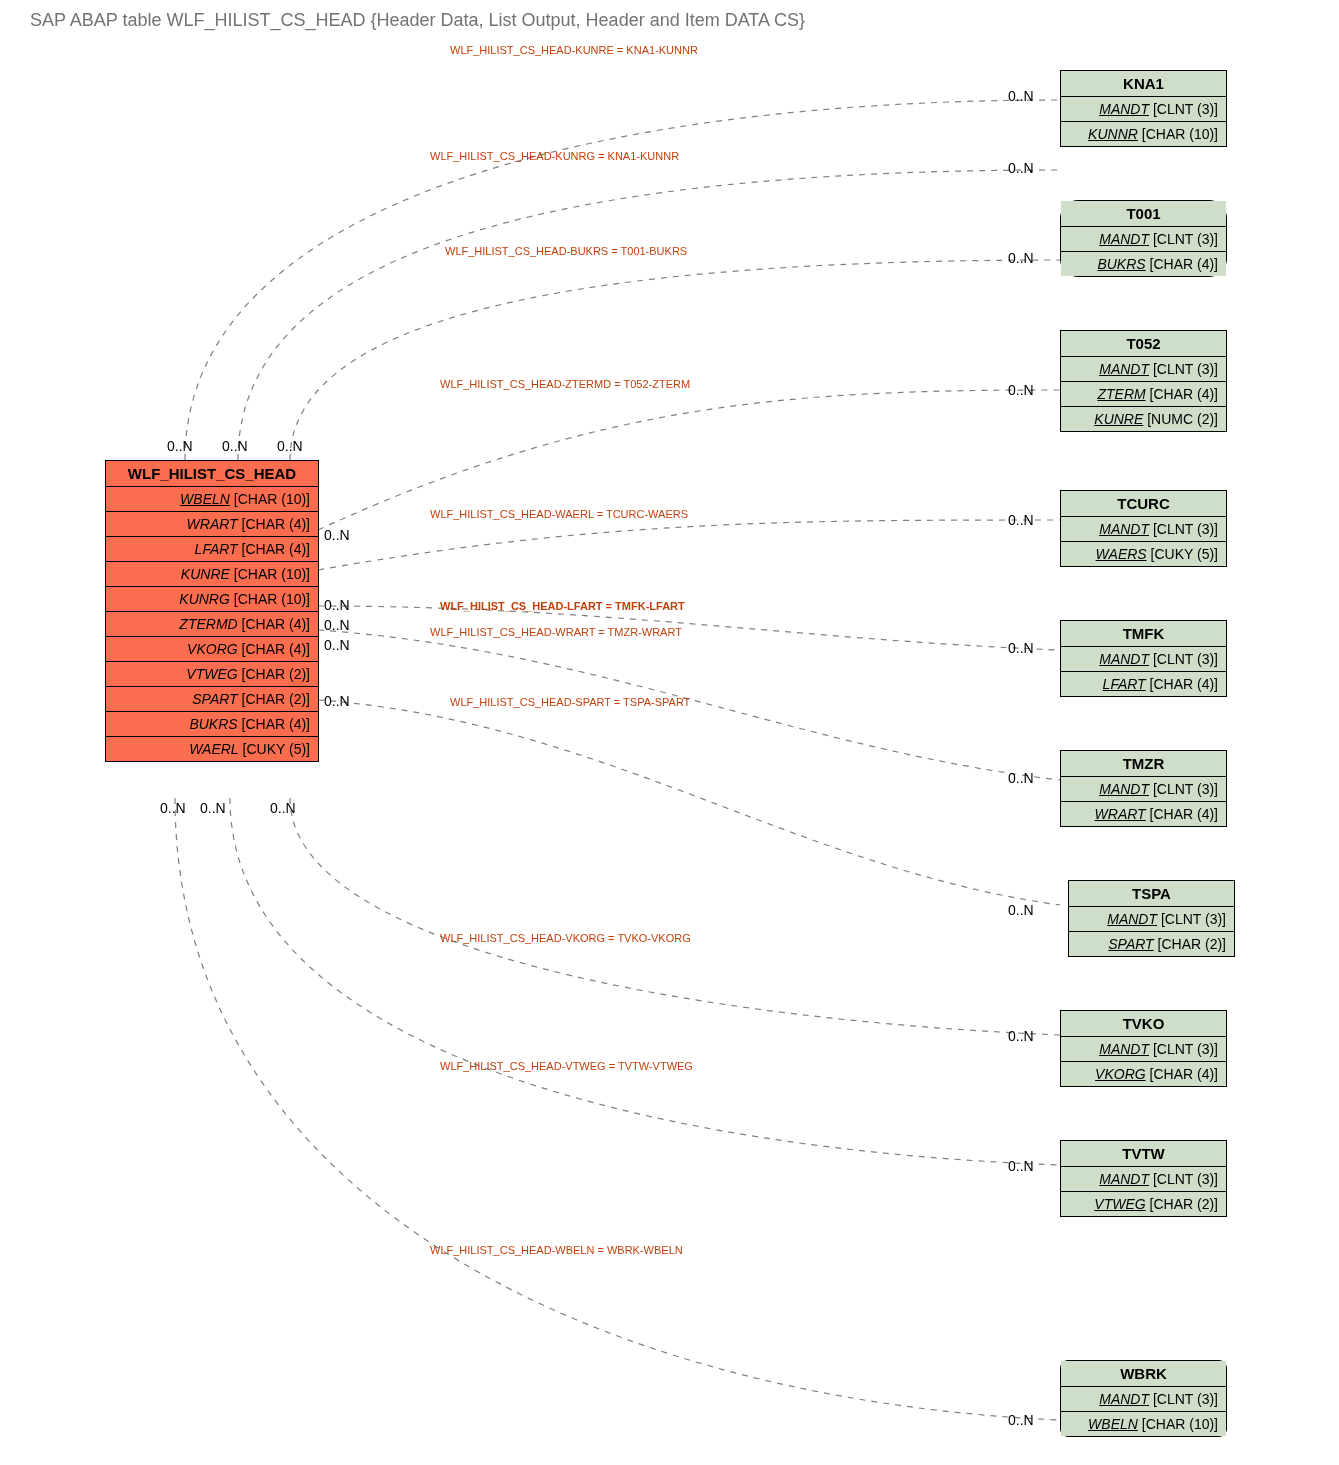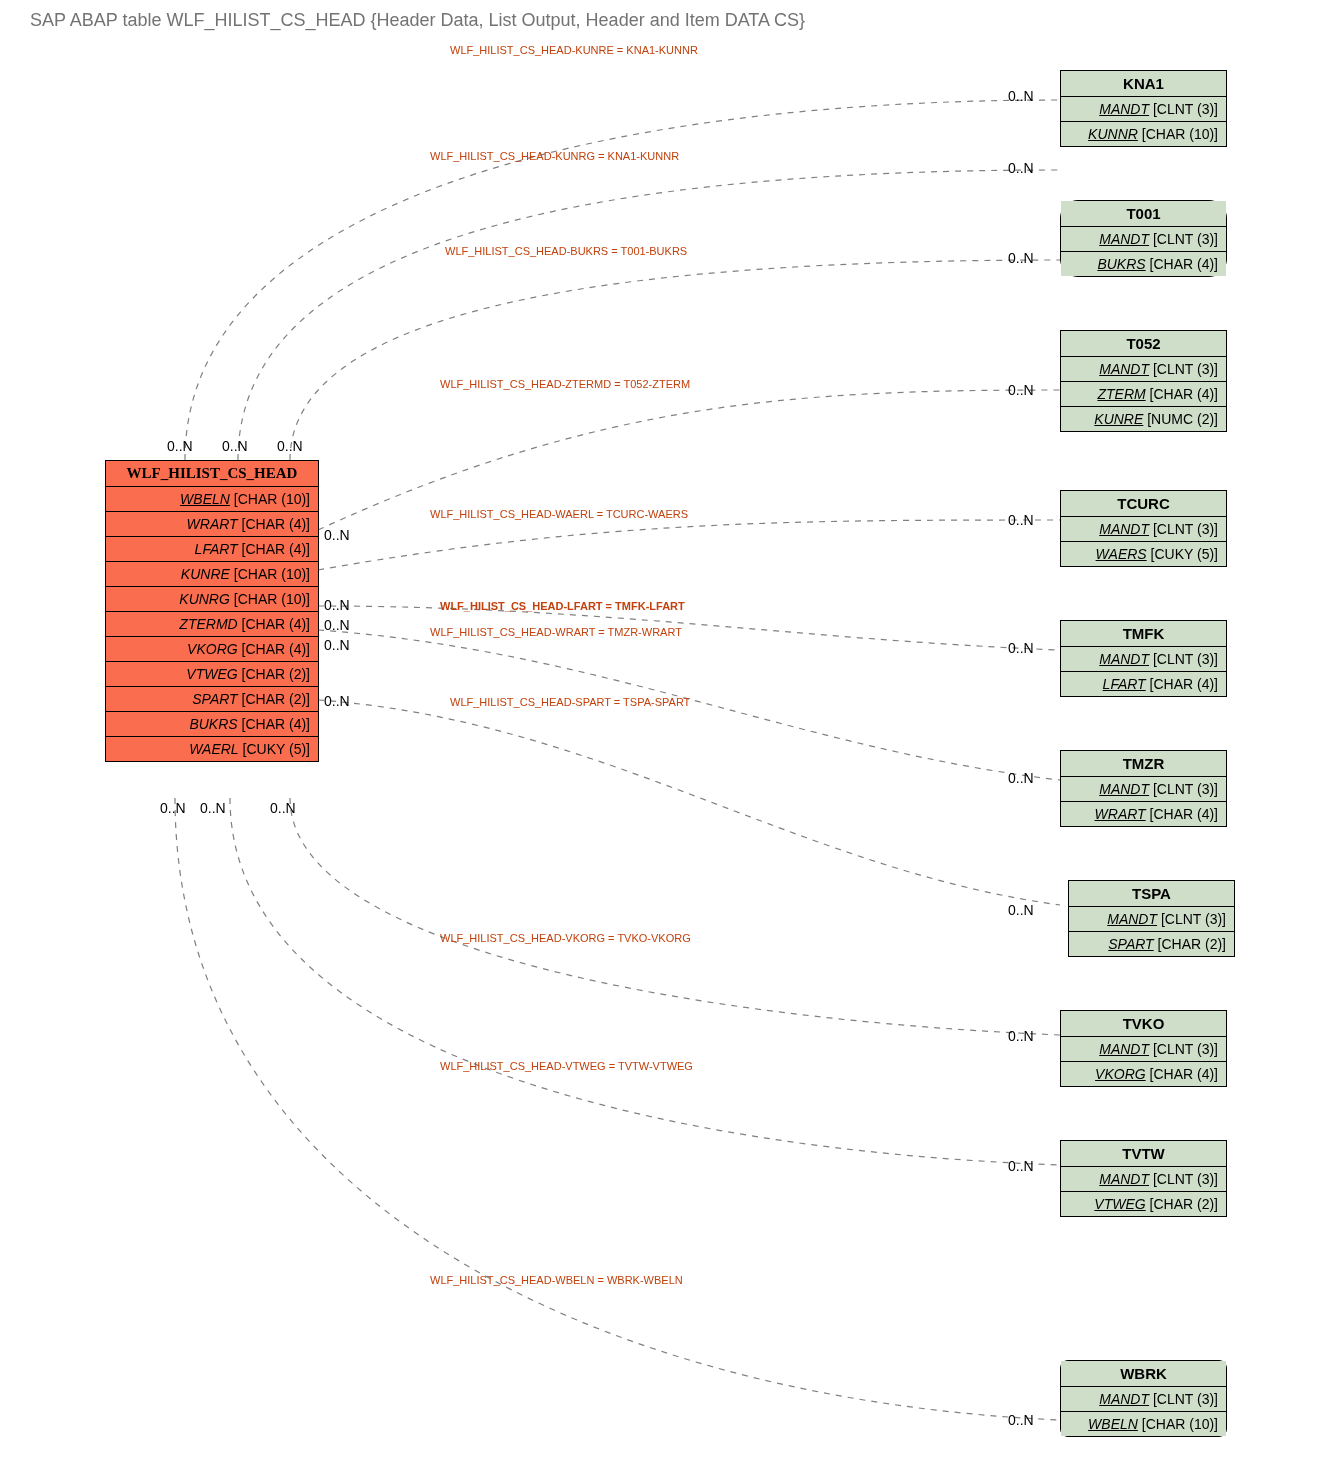--- a/index.html
+++ b/index.html
@@ -39,21 +39,21 @@
   .entity .row:last-child {
     border-bottom: none;
   }
   .entity .row .fname {
     font-style: italic;
   }
   .entity .row .fname.ul {
     text-decoration: underline;
   }
   .main-entity { background: #fa6e4f; }
-  .main-entity .header { background: #fa6e4f; font-family: Liberation Serif, serif; }
+  .main-entity .header { background: #fa6e4f; }
   .main-entity .row { background: #fa6e4f; }
   .ref-entity { background: #cfdec9; }
   .ref-entity .header { background: #cfdec9; }
   .ref-entity .row { background: #cfdec9; }
   .edge-label {
     position: absolute;
     font-size: 11px;
     color: #c2410c;
     white-space: nowrap;
   }
@@ -204,13 +204,13 @@
 <div class="edge-label" style="left:450px; top:44px;">WLF_HILIST_CS_HEAD-KUNRE = KNA1-KUNNR</div>
 <div class="edge-label" style="left:430px; top:150px;">WLF_HILIST_CS_HEAD-KUNRG = KNA1-KUNNR</div>
 <div class="edge-label" style="left:445px; top:245px;">WLF_HILIST_CS_HEAD-BUKRS = T001-BUKRS</div>
 <div class="edge-label" style="left:440px; top:378px;">WLF_HILIST_CS_HEAD-ZTERMD = T052-ZTERM</div>
 <div class="edge-label" style="left:430px; top:508px;">WLF_HILIST_CS_HEAD-WAERL = TCURC-WAERS</div>
 <div class="edge-label" style="left:440px; top:600px;font-weight:bold;">WLF_HILIST_CS_HEAD-LFART = TMFK-LFART</div>
 <div class="edge-label" style="left:430px; top:626px;">WLF_HILIST_CS_HEAD-WRART = TMZR-WRART</div>
 <div class="edge-label" style="left:450px; top:696px;">WLF_HILIST_CS_HEAD-SPART = TSPA-SPART</div>
 <div class="edge-label" style="left:440px; top:900px;margin-top:32px;">WLF_HILIST_CS_HEAD-VKORG = TVKO-VKORG</div>
 <div class="edge-label" style="left:440px; top:1060px;">WLF_HILIST_CS_HEAD-VTWEG = TVTW-VTWEG</div>
-<div class="edge-label" style="left:430px; top:1274px;">WLF_HILIST_CS_HEAD-WBELN = WBRK-WBELN</div>
+<div class="edge-label" style="left:430px; top:1244px;">WLF_HILIST_CS_HEAD-WBELN = WBRK-WBELN</div>
 
 </body></html>

